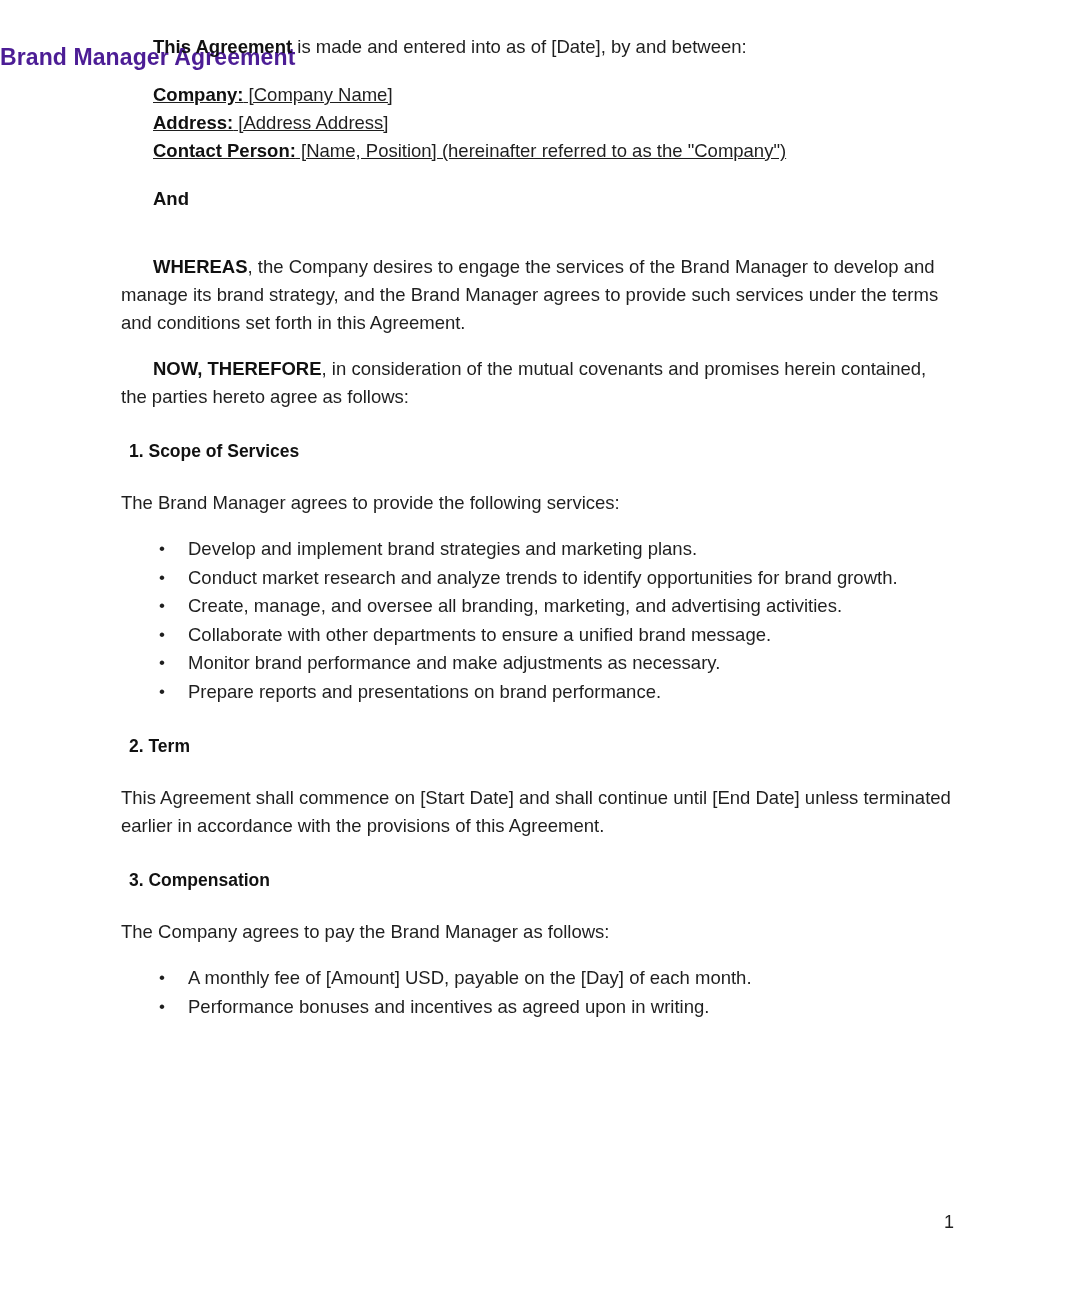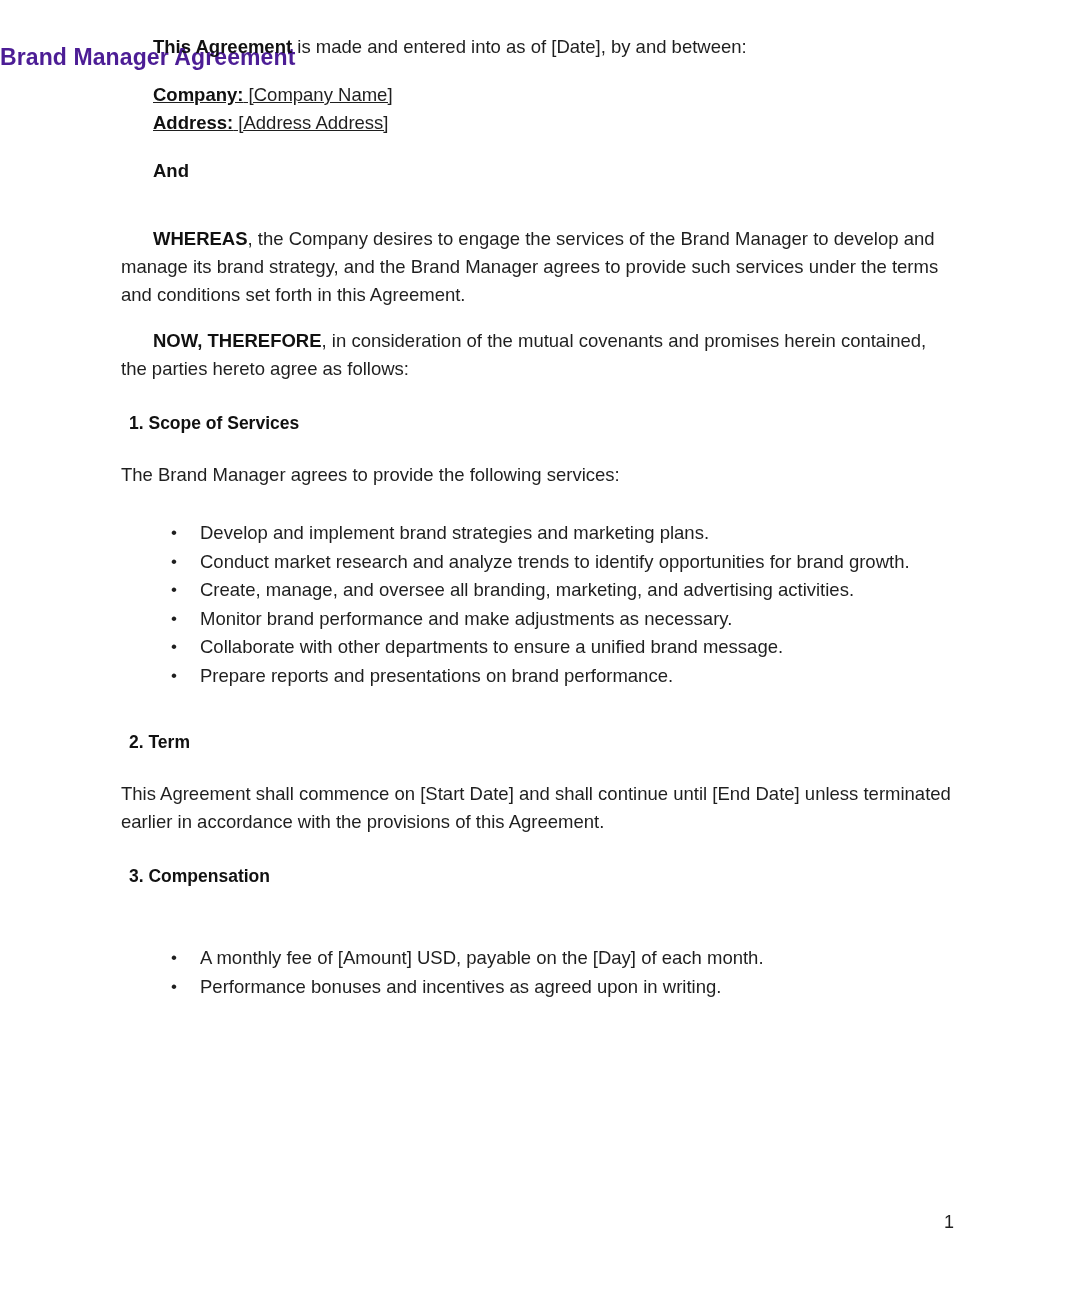--- a/index.html
+++ b/index.html
@@ -43,21 +43,21 @@
   .block-lines p.para { margin: 0; text-decoration: underline; }
   .bold { font-weight: bold; color: #111111; margin-left: 32px; }
   h2.section {
     font-size: 17.5px;
     font-weight: bold;
     color: #111111;
     margin: 8px;
     line-height: 24px;
   }
   ul.bullets {
-    margin: 12px;
+    margin: 0;
     padding: 0;
     list-style: none;
   }
   ul.bullets li {
     position: relative;
     font-size: 18.5px;
     line-height: 28.5px;
     padding-left: 67px;
     color: #1f1f1f;
   }
@@ -90,20 +90,21 @@
 
     <div class="gap-title-first"></div>
 
     <p class="para"><span class="bold">This Agreement</span><span> is made and entered into as of [Date], by and between:</span></p>
 
     <div class="gap-para"></div>
 
     <div class="block-lines">
       <p class="para"><span class="bold">Company:</span><span> [Company Name]</span></p>
       <p class="para"><span class="bold">Address:</span><span> [Address Address]</span></p>
+      <p class="para"><span class="bold">Contact Person:</span><span> [Name, Position] (hereinafter referred to as the "Company")</span></p>
     </div>
 
     <div class="gap-para"></div>
 
     <p class="para"><span class="bold">And</span></p>
 
     <div class="gap-para"></div>
 
     <div class="block-lines">
     </div>
@@ -123,39 +124,40 @@
     <div class="gap-para-small"></div>
 
     <p class="para">The Brand Manager agrees to provide the following services:</p>
 
     <div class="gap-para-small"></div>
 
     <ul class="bullets">
       <li>Develop and implement brand strategies and marketing plans.</li>
       <li>Conduct market research and analyze trends to identify opportunities for brand growth.</li>
       <li>Create, manage, and oversee all branding, marketing, and advertising activities.</li>
+      <li>Collaborate with other departments to ensure a unified brand message.</li>
       <li>Monitor brand performance and make adjustments as necessary.</li>
-      <li>Collaborate with other departments to ensure a unified brand message.</li>
       <li>Prepare reports and presentations on brand performance.</li>
     </ul>
 
     <div class="gap-para"></div>
 
     <h2 class="section">2. Term</h2>
 
     <div class="gap-para-small"></div>
 
     <p class="para">This Agreement shall commence on [Start Date] and shall continue until [End Date] unless terminated earlier in accordance with the provisions of this Agreement.</p>
 
     <div class="gap-para"></div>
 
     <h2 class="section">3. Compensation</h2>
 
     <div class="gap-para-small"></div>
 
+    <p class="para">The Company agrees to pay the Brand Manager as follows:</p>
 
     <div class="gap-para-small"></div>
 
     <ul class="bullets">
       <li>A monthly fee of [Amount] USD, payable on the [Day] of each month.</li>
       <li>Performance bonuses and incentives as agreed upon in writing.</li>
     </ul>
 
   </div>
 

